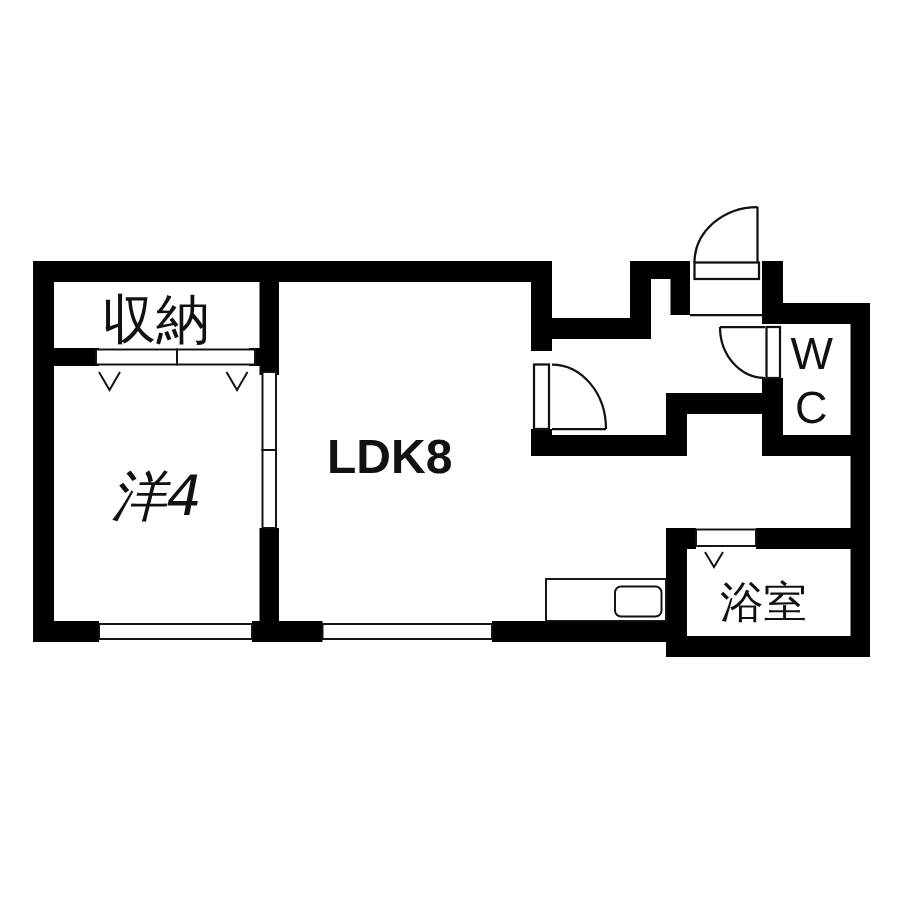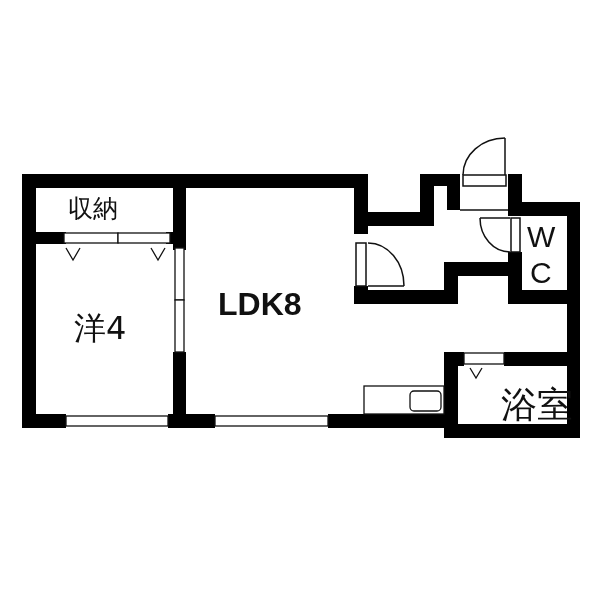--- a/index.html
+++ b/index.html
@@ -1,22 +1,22 @@
 <!DOCTYPE html>
 <html><head>
   <meta charset="utf-8">
   <style>
     html, body { margin: 0; padding: 0; background: #ffffff; }
     body { width: 600px; height: 600px; position: relative; overflow: hidden; font-family: "DejaVu Sans", sans-serif; }
     svg.plan { position: absolute; left: 0; top: 0; }
     .label { position: absolute; color: #111; white-space: nowrap; line-height: 1; }
-    .lbl-storage { left: 68px; top: 196px; font-size: 25px; letter-spacing: 0px; }
-    .lbl-western { left: 74px; top: 312px; font-size: 32px; }
+    .lbl-storage { left: 68px; top: 196px; font-size: 36px; letter-spacing: 0px; }
+    .lbl-western { left: 74px; top: 312px; font-size: 37px; font-style: italic; }
     .lbl-ldk { left: 218px; top: 288px; font-size: 32px; font-family: "Liberation Sans", sans-serif; font-weight: bold; }
-    .lbl-bath { left: 501px; top: 387px; font-size: 36px; }
+    .lbl-bath { left: 480px; top: 387px; font-size: 29px; }
     .lbl-wc-w { left: 527px; top: 222px; font-size: 30px; font-family: "Liberation Sans", sans-serif; }
     .lbl-wc-c { left: 530px; top: 258px; font-size: 30px; font-family: "Liberation Sans", sans-serif; }
   </style>
 </head>
 <body>
 
 <svg class="plan" width="600" height="600" viewBox="0 0 600 600" xmlns="http://www.w3.org/2000/svg">
 
   <g fill="#000">
 

